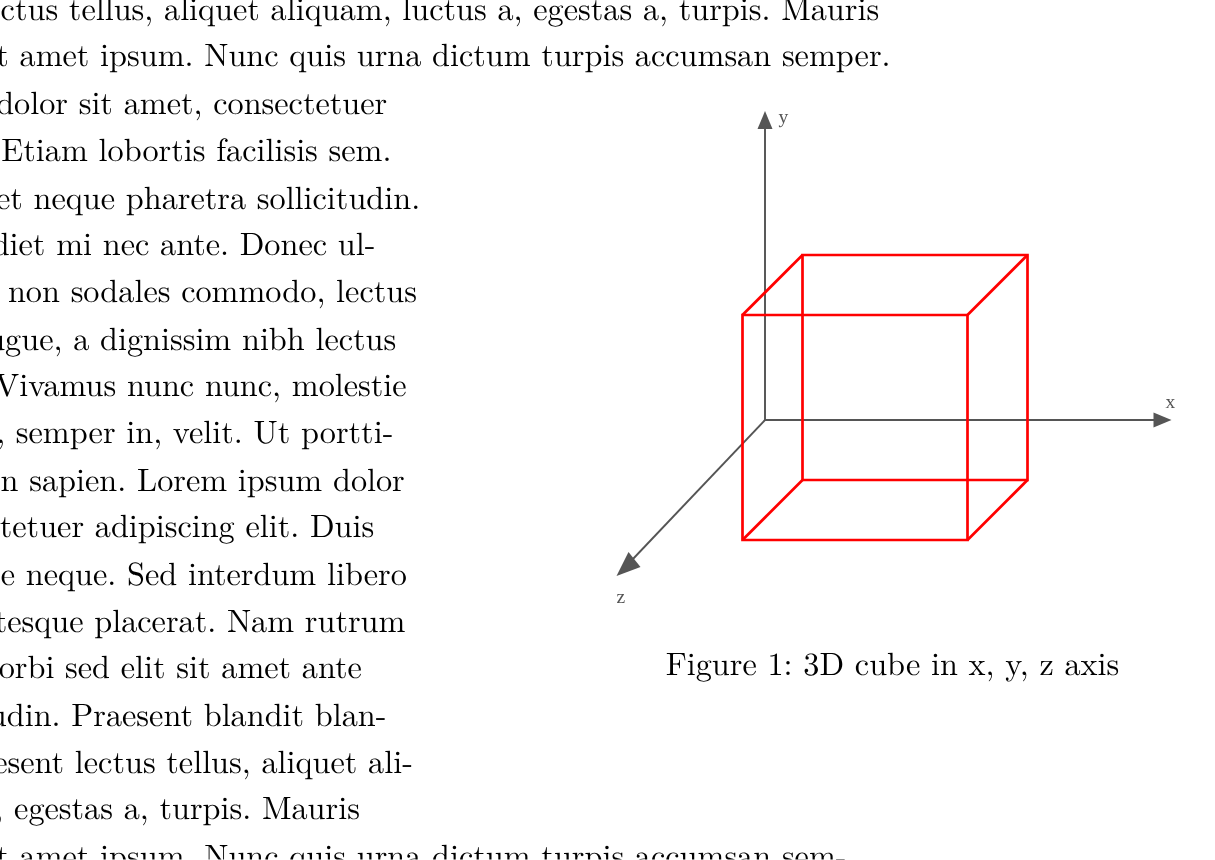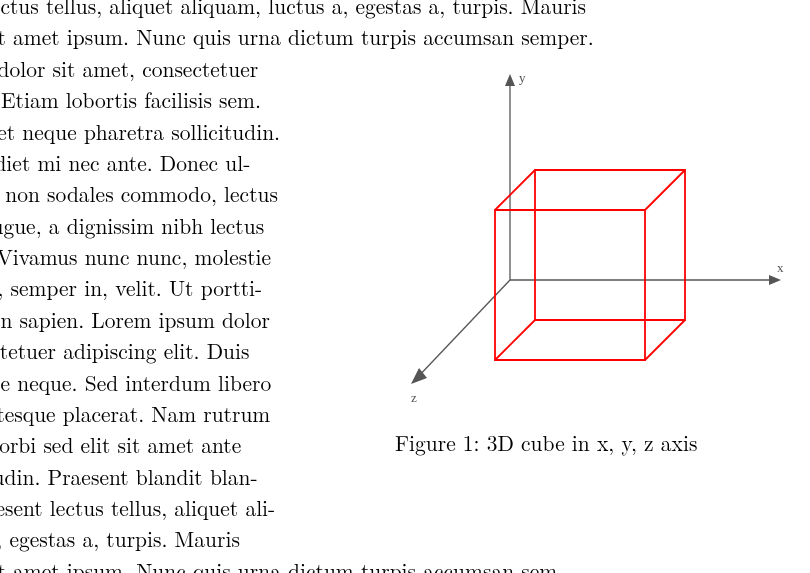--- a/index.html
+++ b/index.html
@@ -36,20 +36,21 @@
   }
   .fig {
     position: absolute;
     left: 395px;
     top: 60px;
     width: 400px;
     height: 410px;
   }
   .fig svg { width: 400px; height: 360px; }
   .caption {
+    text-align: center;
     font-size: 21.5px;
     line-height: 1.3;
     margin-top: 4px;
     color: #000000;
   }
 </style>
 </head>
 <body>
 
 <div class="page">

